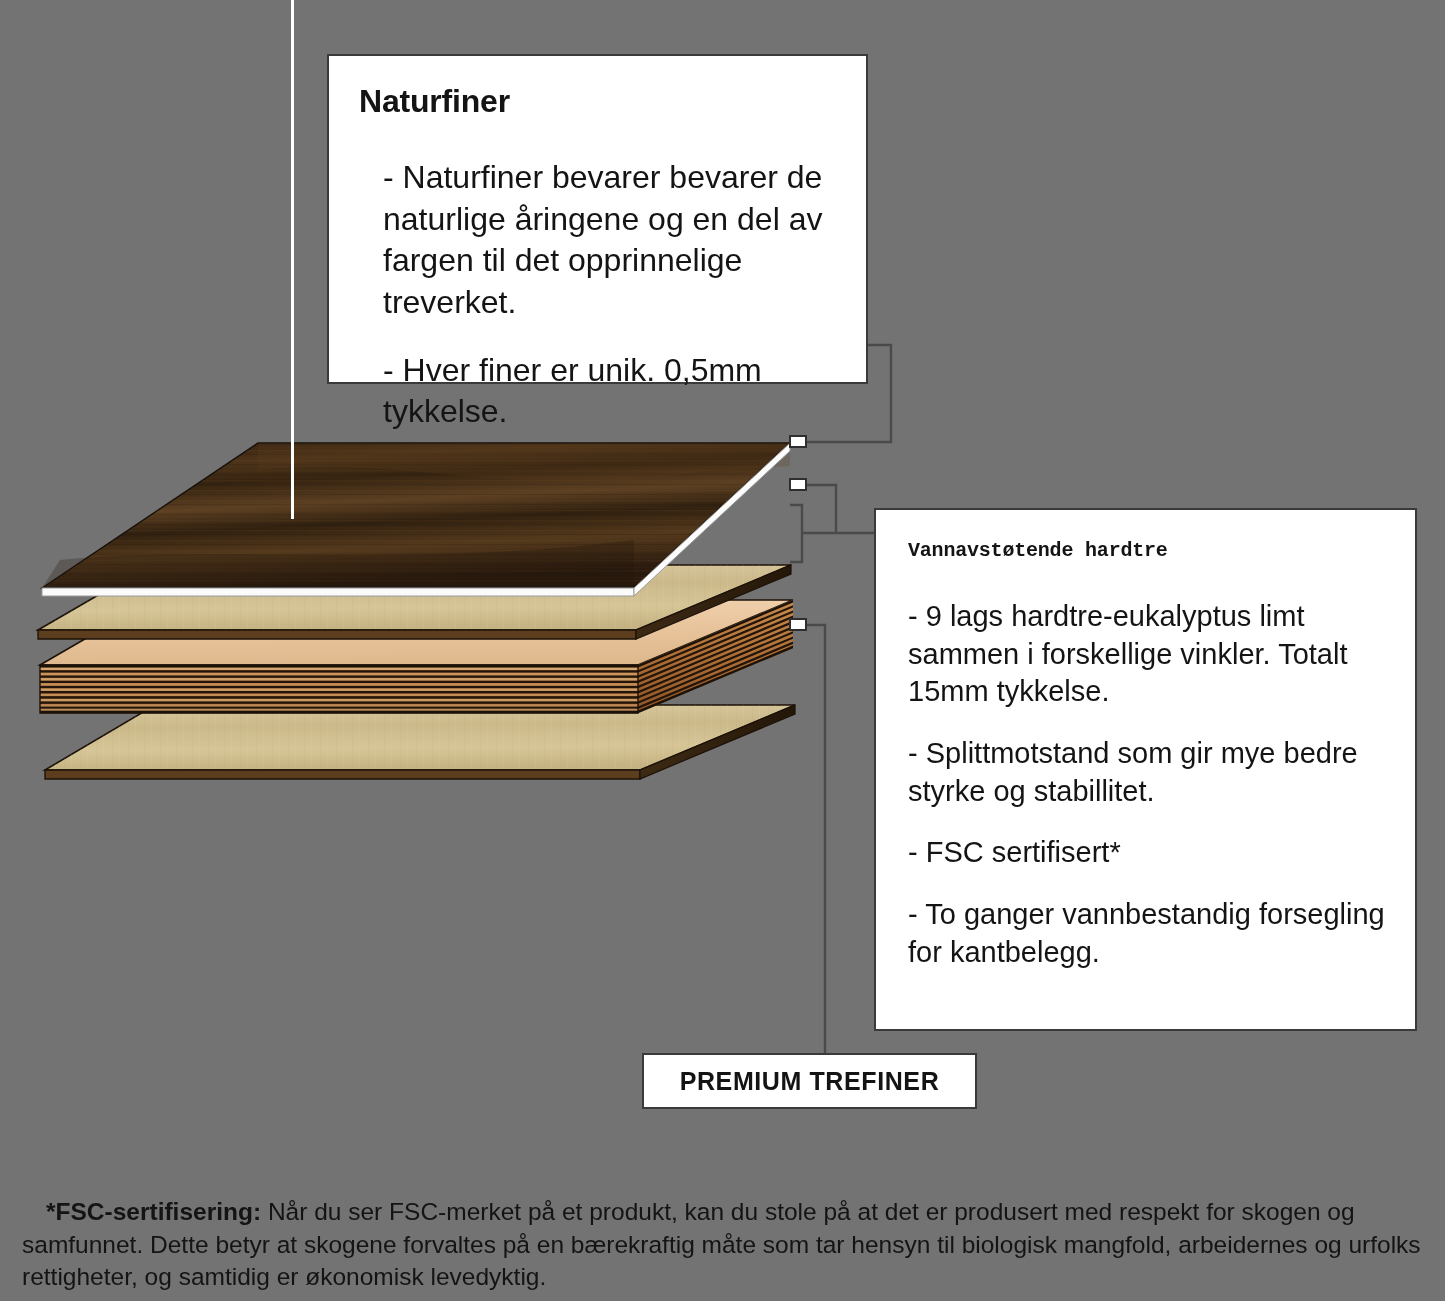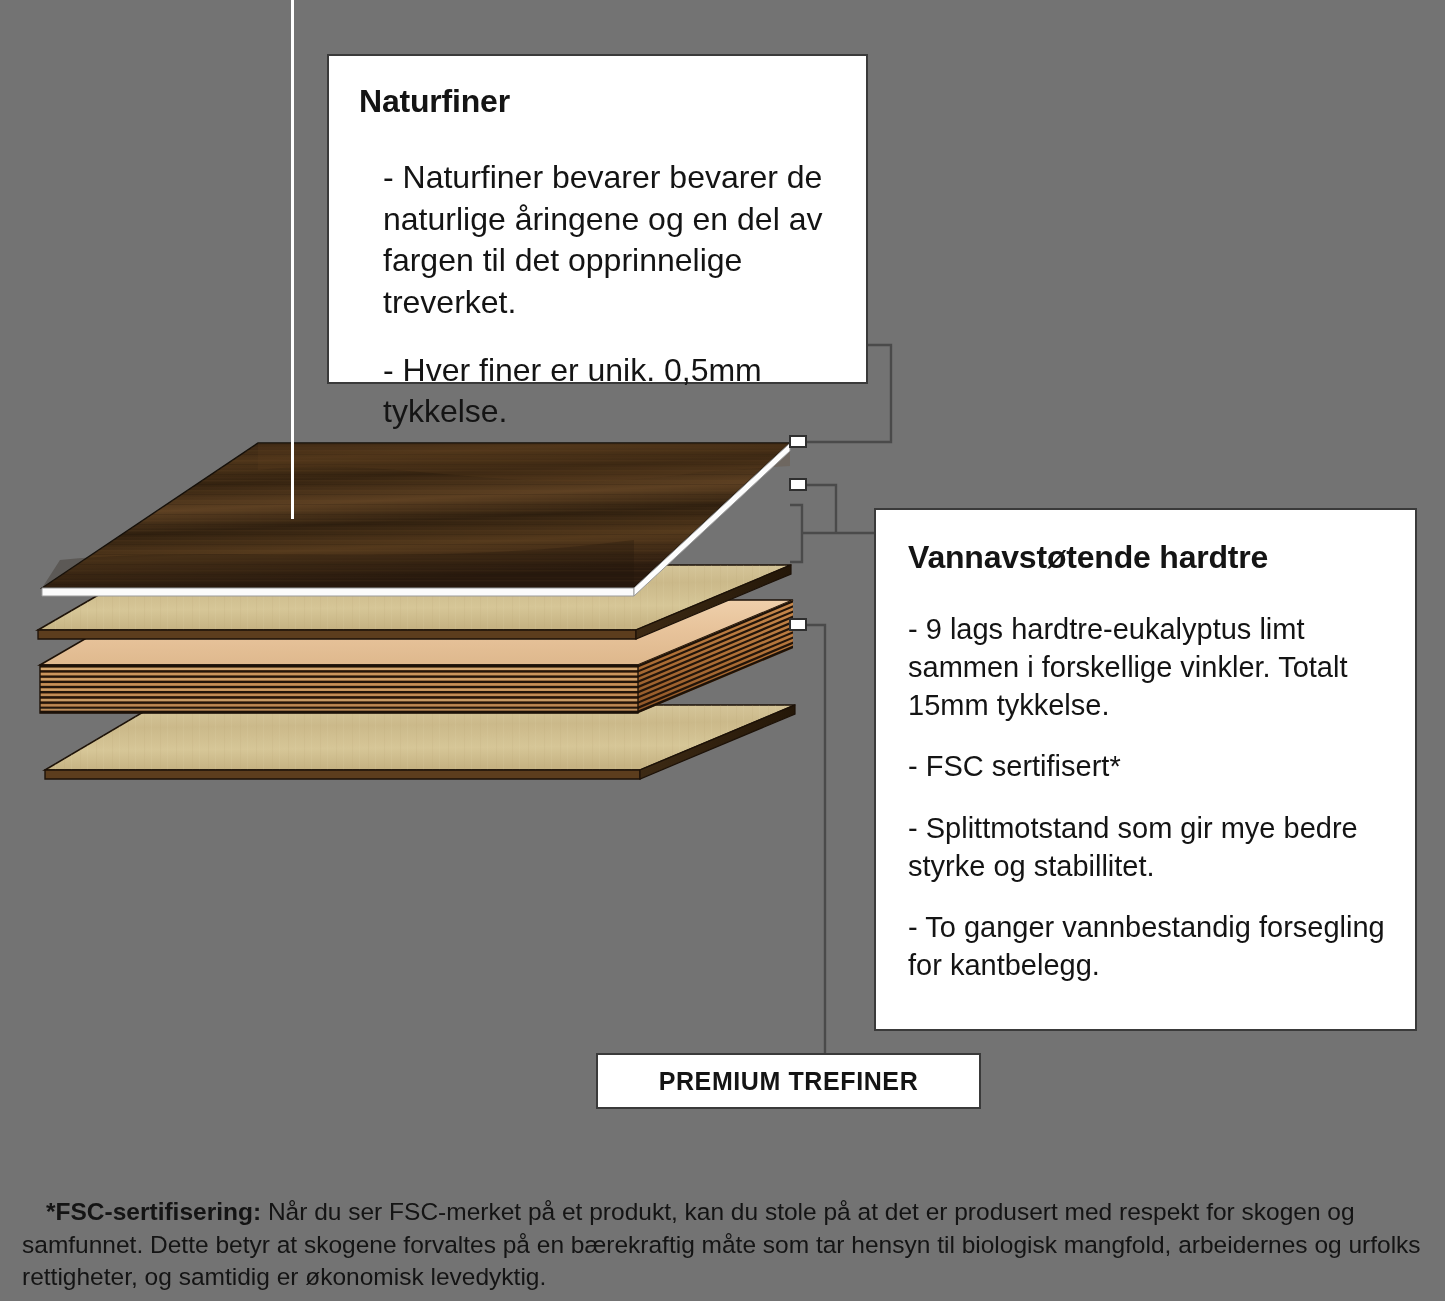--- a/index.html
+++ b/index.html
@@ -47,28 +47,28 @@
   }
   #box-naturfiner .callout-title { font-size: 32px; line-height: 1.1; }
   #box-naturfiner .callout-body  { font-size: 32px; line-height: 1.30; margin-top: 38px; margin-left: 24px; }
 
   
   #box-hardtre {
     left: 874px;  top: 508px;
     width: 543px; height: 523px;
     padding: 30px 0 0 32px;
   }
-  #box-hardtre .callout-title { font-size: 32px; line-height: 1.1; }
+  #box-hardtre .callout-title { font-size: 20px; line-height: 1.1; font-family: Liberation Mono, monospace; }
   #box-hardtre .callout-body  { font-size: 29px; line-height: 1.30; margin-top: 36px; }
   #box-hardtre .callout-body p { margin-bottom: 24px; white-space: nowrap; }
 
   
   #box-premium {
-    left: 596px; top: 1053px;
-    width: 385px; height: 56px;
+    left: 642px; top: 1053px;
+    width: 335px; height: 56px;
     padding: 18px;
     display: flex; align-items: center; justify-content: center;
   }
   #box-premium .premium-text {
     font-size: 25px;
     font-weight: bold;
     letter-spacing: 0.6px;
     color: #141414;
   }
 
@@ -264,22 +264,22 @@
     <div class="callout-body">
       <p>- Naturfiner bevarer bevarer de naturlige åringene og en del av fargen til det opprinnelige treverket.</p>
       <p>- Hver finer er unik. 0,5mm tykkelse.</p>
     </div>
   </div>
 
   <div class="callout" id="box-hardtre">
     <div class="callout-title">Vannavstøtende hardtre</div>
     <div class="callout-body">
       <p style="white-space:normal;width:500px;">- 9 lags hardtre-eukalyptus limt sammen i forskellige vinkler. Totalt 15mm tykkelse.</p>
+      <p style="white-space:normal;width:510px;">- Splittmotstand som gir mye bedre styrke og stabillitet.</p>
       <p>- FSC sertifisert*</p>
-      <p style="white-space:normal;width:510px;">- Splittmotstand som gir mye bedre styrke og stabillitet.</p>
       <p style="white-space:normal;width:512px;">- To ganger vannbestandig forsegling for kantbelegg.</p>
     </div>
   </div>
 
   <div class="callout" id="box-premium">
     <span class="premium-text">PREMIUM TREFINER</span>
   </div>
 
   <div id="footnote">
     <span class="fn-label">*FSC-sertifisering:</span><span> Når du ser FSC-merket på et produkt, kan du stole på at det er produsert med respekt for skogen og samfunnet. Dette betyr at skogene forvaltes på en bærekraftig måte som tar hensyn til biologisk mangfold, arbeidernes og urfolks rettigheter, og samtidig er økonomisk levedyktig.</span>

